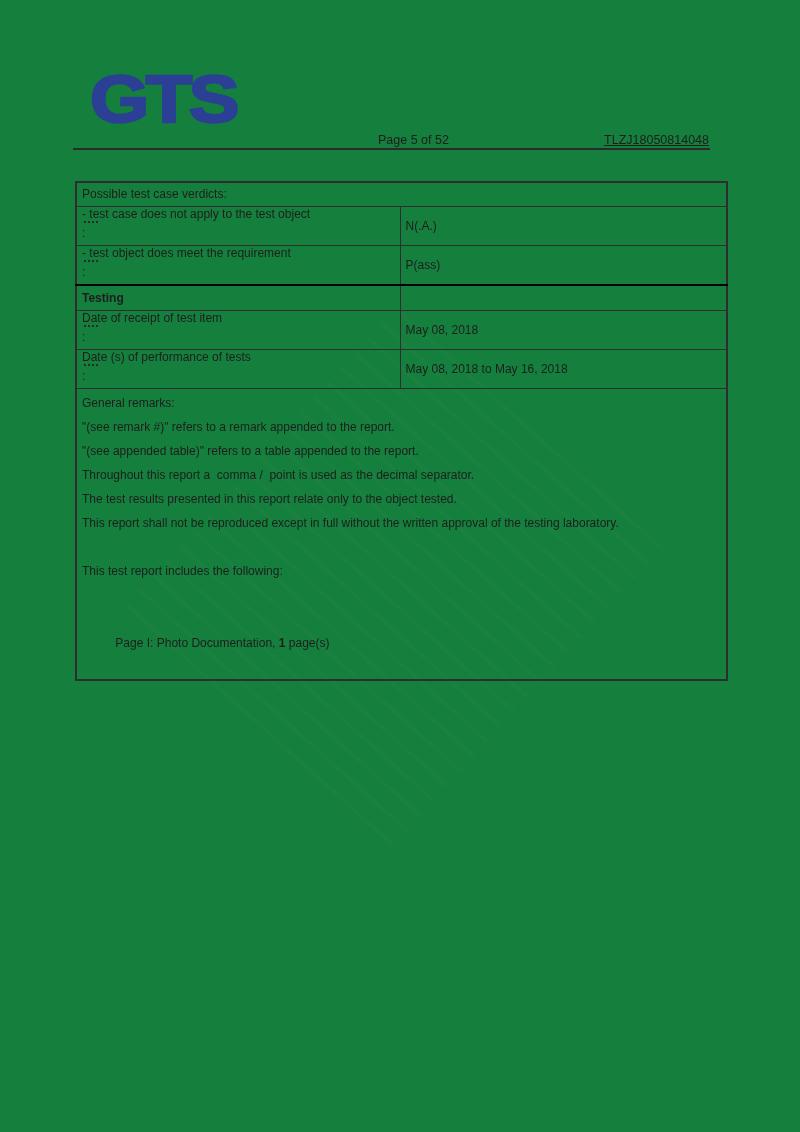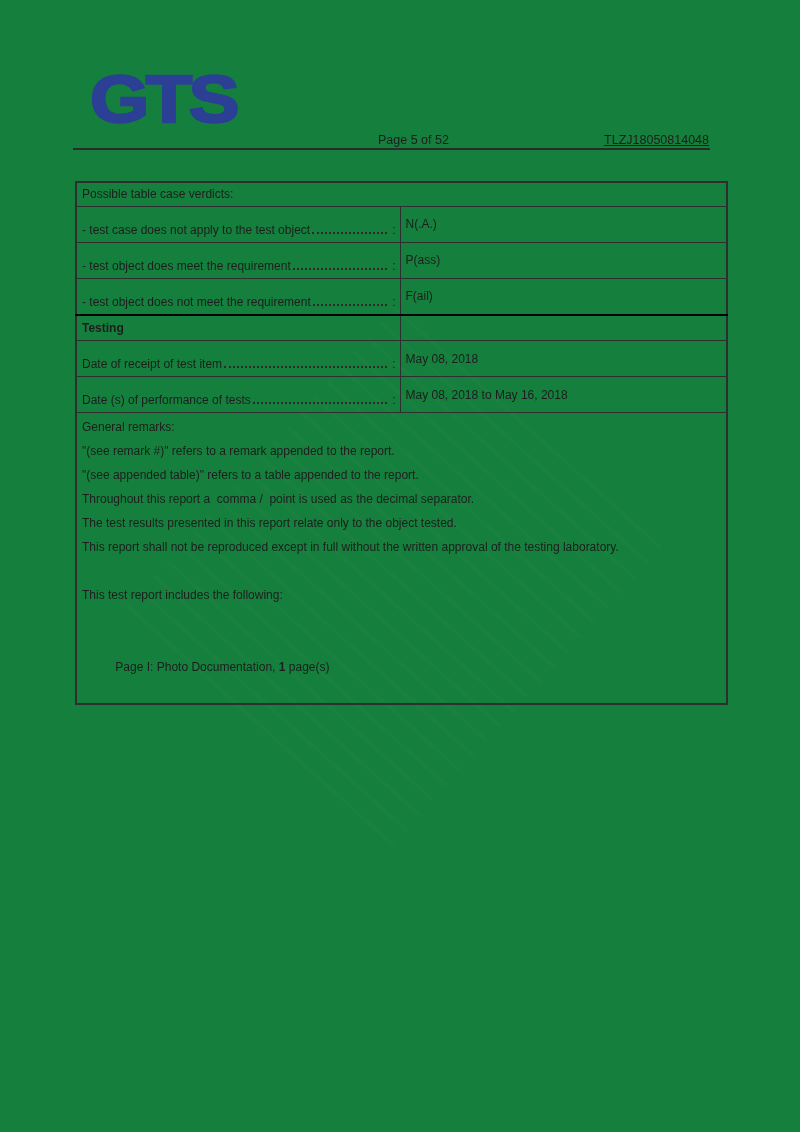--- a/index.html
+++ b/index.html
@@ -58,24 +58,24 @@
   td.plain { padding: 0 0 0 5px; }
   tr.r-title td { height: 24px; }
   tr.r-verdict td { height: 25px; }
   tr.r-verdict-first td { height: 26px; }
   tr.r-testing td { height: 26px; border-top: 2px solid #000000; }
   tr.r-date td { height: 22px; }
 
   .bold { font-weight: bold; }
 
   .flexrow {
-    display: flex; align-items: flex-end;
+    display: flex; align-items: flex-start;
     height: 100%; width: 100%;
-    padding: 16px 4px 5px 5px;
-    white-space: nowrap; overflow: hidden;
+    padding: 0 4px 5px 5px;
+    white-space: nowrap; overflow: hidden; flex-direction: column;
   }
   .leader {
     flex: 1 1 auto; min-width: 14px; height: 0;
     border-bottom: 2px dotted #2a2a2a;
     margin: 0 5px 3px 2px;
   }
   .colon { flex: 0 0 auto; }
 
   td.remarks-cell { vertical-align: top; padding: 2px 12px 0 5px; }
   .remark-line {
@@ -99,21 +99,21 @@
   <div class="watermark"></div>
 
   <table class="report">
     <colgroup>
         <col class="c1">
         <col class="c2">
       </colgroup>
 
     <tbody>
         <tr class="r-title">
-      <td class="plain" colspan="2">Possible table case verdicts:</td>
+      <td class="plain" colspan="2">Possible test case verdicts:</td>
     </tr>
 
     <tr class="r-verdict r-verdict-first">
       <td>
         <div class="flexrow">
           <span>- test case does not apply to the test object</span>
           <span class="leader"></span>
           <span class="colon">:</span>
         </div>
       </td>
@@ -124,30 +124,20 @@
       <td>
         <div class="flexrow">
           <span>- test object does meet the requirement</span>
           <span class="leader"></span>
           <span class="colon">:</span>
         </div>
       </td>
       <td class="plain">P(ass)</td>
     </tr>
 
-    <tr class="r-verdict">
-      <td>
-        <div class="flexrow">
-          <span>- test object does not meet the requirement</span>
-          <span class="leader"></span>
-          <span class="colon">:</span>
-        </div>
-      </td>
-      <td class="plain">F(ail)</td>
-    </tr>
 
     <tr class="r-testing">
       <td class="plain bold">Testing</td>
       <td></td>
     </tr>
 
     <tr class="r-date">
       <td>
         <div class="flexrow">
           <span>Date of receipt of test item</span>

